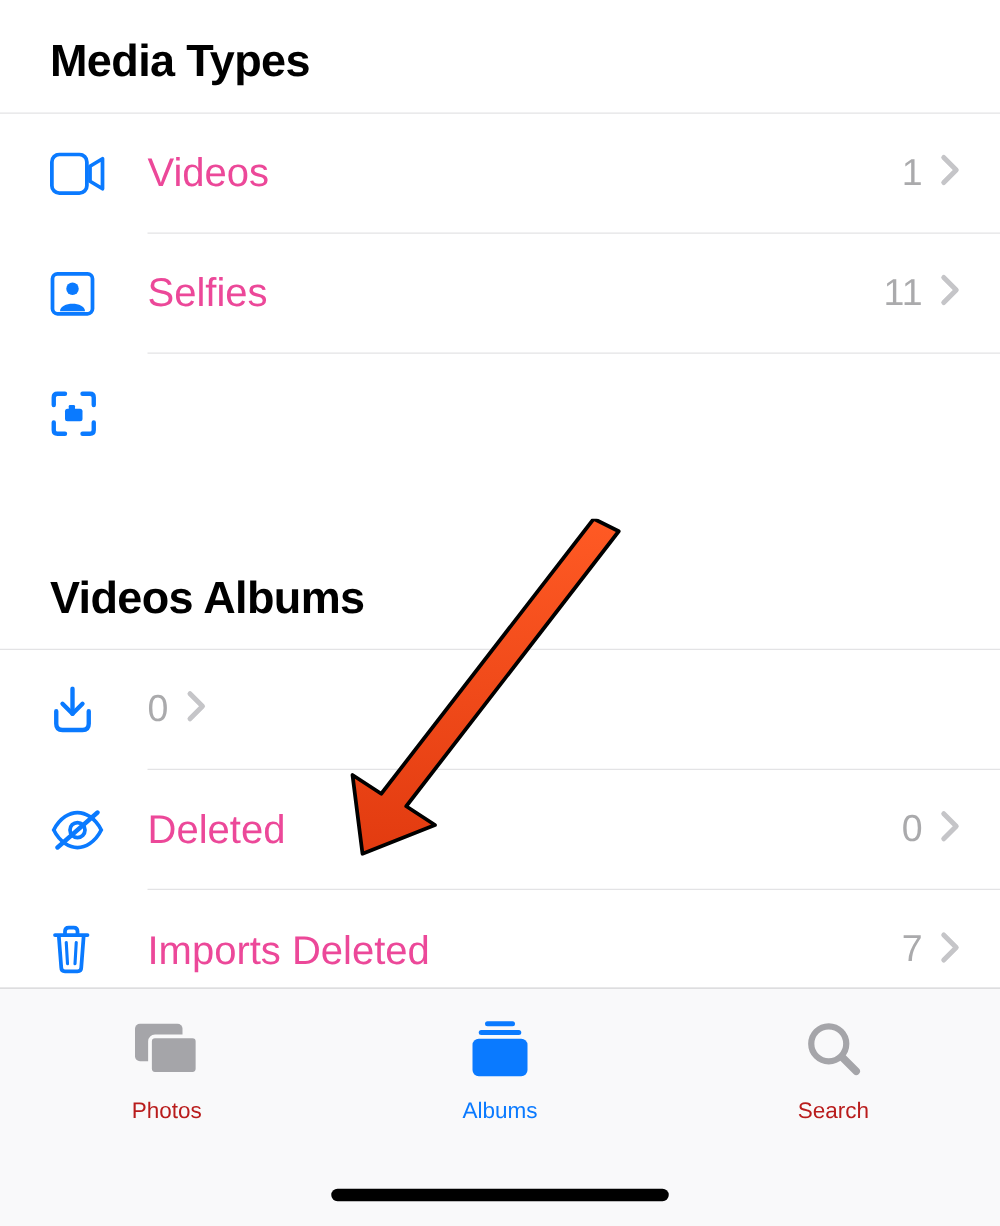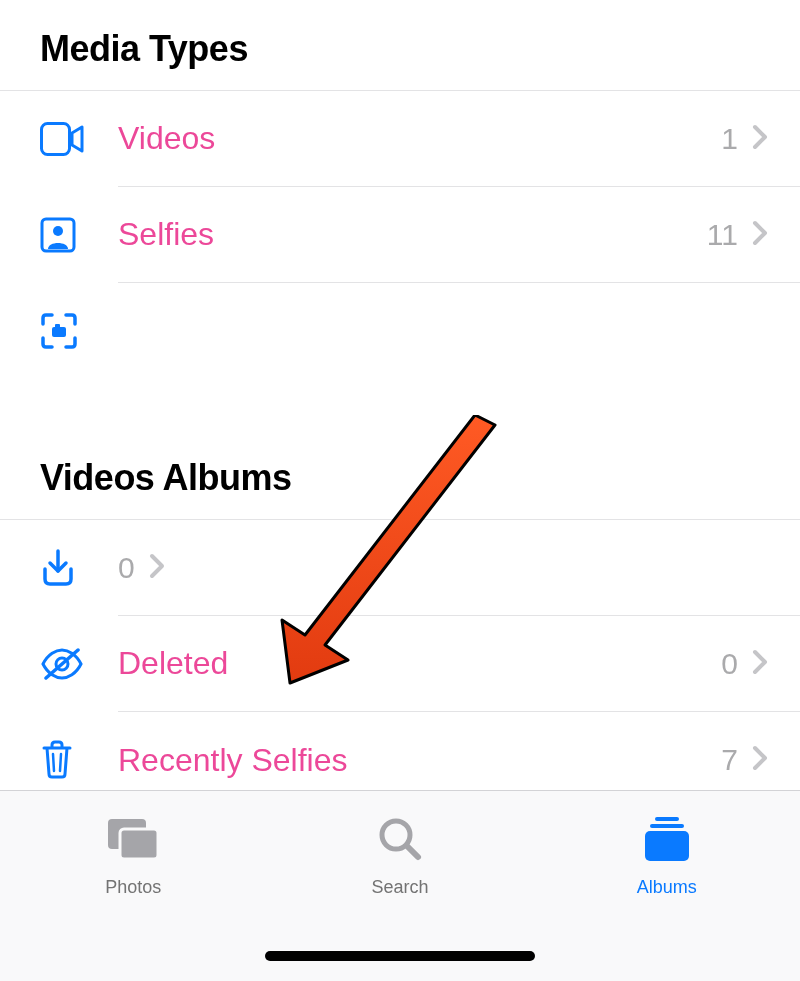--- a/index.html
+++ b/index.html
@@ -32,21 +32,21 @@
   }
   .chevron {
     color:#c5c5c8;
   }
   .gap { height:50px; }
 
   .tabbar {
     height:191px; background:#f9f9fa; border-top:1px solid #d3d3d6; display:flex; padding-top:24px; position:relative;
   }
   .tab { flex:1; display:flex; flex-direction:column; align-items:center; gap:10px; }
-  .tab-label { font-size:18px; color:#737373; }
+  .tab-label { font-size:18px; color:#b91c1c; }
   .tab.active .tab-label { color:#0a7aff; }
   .home-indicator {
     position:absolute; bottom:20px; left:50%; transform:translateX(-50%);
     width:270px; height:10px; background:#000; border-radius:6px;
   }
 
   .arrow-annotation {
     position:absolute; left:270px; top:415px; pointer-events:none;
   }
 </style>
@@ -160,21 +160,21 @@
         <div class="icon-cell">
           <svg width="34" height="40" viewBox="0 0 34 40">
             <path d="M4 8 H30" stroke="#0a7aff" stroke-width="3" stroke-linecap="round"></path>
             <path d="M12 8 V5 Q12 2 15 2 H19 Q22 2 22 5 V8" fill="none" stroke="#0a7aff" stroke-width="3"></path>
             <path d="M7 8 L9 34 Q9 37 12 37 H22 Q25 37 25 34 L27 8" fill="none" stroke="#0a7aff" stroke-width="3"></path>
             <line x1="13" y1="14" x2="14" y2="31" stroke="#0a7aff" stroke-width="2.5" stroke-linecap="round"></line>
             <line x1="21" y1="14" x2="20" y2="31" stroke="#0a7aff" stroke-width="2.5" stroke-linecap="round"></line>
           </svg>
         </div>
         <div class="row-inner">
-          <div class="label">Recently Selfies</div>
+          <div class="label">Imports Deleted</div>
           <div class="count">7</div>
           <div class="chevron">
             <svg width="16" height="26" viewBox="0 0 16 26">
                   <path d="M3 3 L13 13 L3 23" fill="none" stroke="#c5c5c8" stroke-width="4" stroke-linecap="round" stroke-linejoin="round"></path>
                 </svg>
           </div>
         </div>
       </div>
 
     </div>
@@ -199,35 +199,35 @@
 <div class="tabbar">
   <div class="tab">
     <span>
       <svg width="58" height="48" viewBox="0 0 58 48">
         <rect x="4" y="4" width="38" height="30" rx="4" fill="#a5a5a9"></rect>
         <rect x="16" y="14" width="38" height="30" rx="4" fill="#a5a5a9" stroke="#f9f9fa" stroke-width="3"></rect>
       </svg>
     </span>
     <span class="tab-label">Photos</span>
   </div>
-  <div class="tab">
-    <span>
-      <svg width="48" height="48" viewBox="0 0 48 48">
-        <circle cx="20" cy="20" r="14" fill="none" stroke="#a5a5a9" stroke-width="5"></circle>
-        <line x1="31" y1="31" x2="42" y2="42" stroke="#a5a5a9" stroke-width="6" stroke-linecap="round"></line>
-      </svg>
-    </span>
-    <span class="tab-label">Search</span>
-  </div>
   <div class="tab active">
     <span>
       <svg width="52" height="48" viewBox="0 0 52 48">
         <rect x="14" y="2" width="24" height="4" rx="2" fill="#0a7aff"></rect>
         <rect x="9" y="9" width="34" height="4" rx="2" fill="#0a7aff"></rect>
         <rect x="4" y="16" width="44" height="30" rx="5" fill="#0a7aff"></rect>
       </svg>
     </span>
     <span class="tab-label">Albums</span>
   </div>
+  <div class="tab">
+    <span>
+      <svg width="48" height="48" viewBox="0 0 48 48">
+        <circle cx="20" cy="20" r="14" fill="none" stroke="#a5a5a9" stroke-width="5"></circle>
+        <line x1="31" y1="31" x2="42" y2="42" stroke="#a5a5a9" stroke-width="6" stroke-linecap="round"></line>
+      </svg>
+    </span>
+    <span class="tab-label">Search</span>
+  </div>
   <div class="home-indicator"></div>
 </div>
 
 </div>
 
 </body></html>

